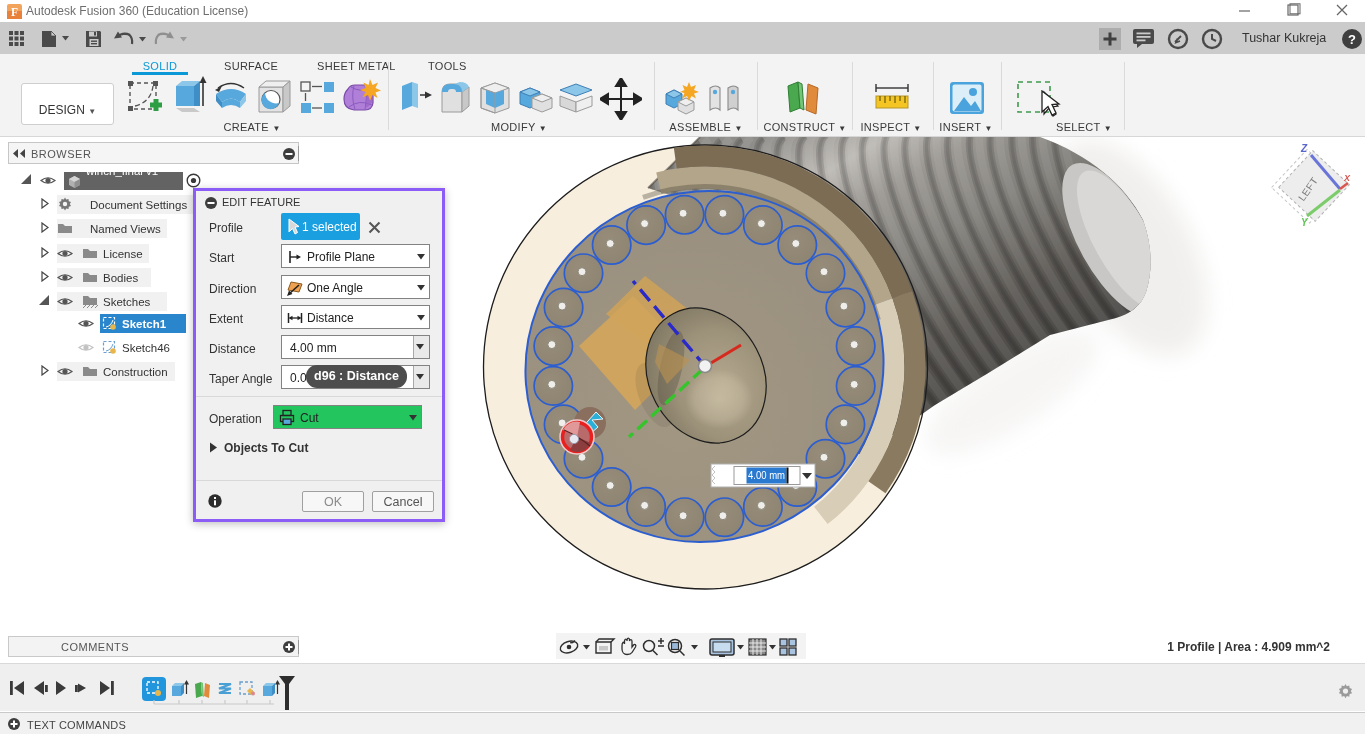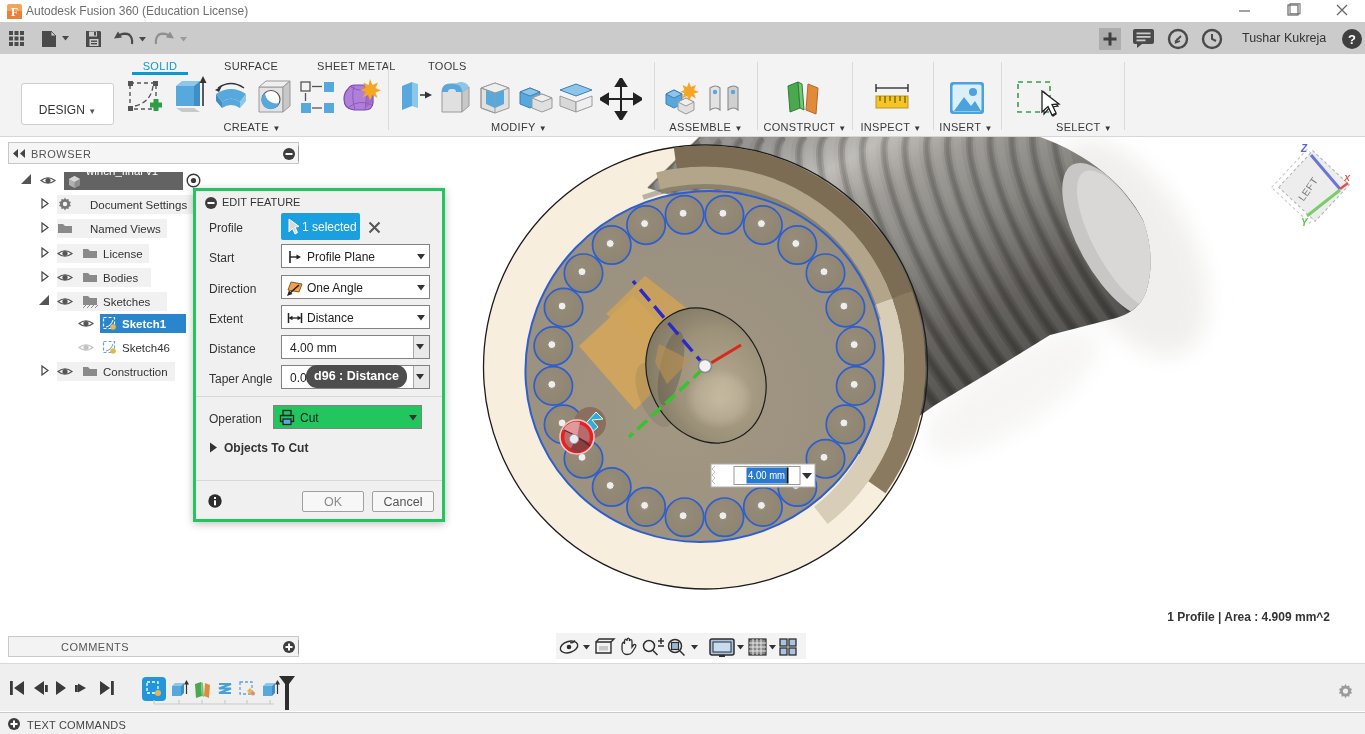--- a/index.html
+++ b/index.html
@@ -637,21 +637,21 @@
       <path d="M1,6.5 Q8,1 15,6.5 Q8,12 1,6.5 Z" fill="none" stroke="#555" stroke-width="1.2"></path>
       <circle cx="8" cy="6.5" r="2.6" fill="#555"></circle>
     </svg>
   </div>
 <div class="abs" style="left:82px;top:364px">
     <svg width="16" height="13">
       <path d="M1,3 L6,3 L8,5 L15,5 L15,12 L1,12 Z" fill="#8a8a8a"></path>
     </svg>
   </div>
 <div class="abs" style="left:103px;top:366px;font-size:11.5px;font-weight:normal;color:#333">Construction</div>
-<div class="abs" style="left:193px;top:188px;width:252px;height:334px;background:#f0f0f0;border:3px solid #22c55e;box-shadow:0 2px 8px rgba(0,0,0,0.25)">
+<div class="abs" style="left:193px;top:188px;width:252px;height:334px;background:#f0f0f0;border:3px solid #8b5cf6;box-shadow:0 2px 8px rgba(0,0,0,0.25)">
  <svg class="abs" style="left:9px;top:6px" width="12" height="12">
       <circle cx="6" cy="6" r="6" fill="#3d3d3d"></circle>
       <rect x="2.5" y="5" width="7" height="2" fill="#fff"></rect>
     </svg>
  <div class="abs" style="left:26px;top:5px;font-size:11px;color:#333;letter-spacing:0px">EDIT FEATURE</div>
  <div class="abs" style="left:13px;top:30px;font-size:12px;color:#333">Profile</div>
  <div class="abs" style="left:85px;top:22px;width:79px;height:27px;background:#1a9fe0;border-radius:2px">
    <svg class="abs" style="left:6px;top:5px" width="13" height="17">
         <polygon points="2,1 2,14 5.5,10.5 8,16 10.5,14.5 8,9 12,8.5" fill="#d8d8d8" stroke="#fff" stroke-width="1"></polygon>
       </svg>
@@ -799,21 +799,21 @@
  </g>
  <polygon points="211,8 218,8 214.5,12.5" fill="#333"></polygon>
  <g>
   <rect x="222" y="2" width="7" height="7" fill="#a8c4e0" stroke="#2e2e2e" stroke-width="1.3"></rect>
   <rect x="231" y="2" width="7" height="7" fill="#a8c4e0" stroke="#2e2e2e" stroke-width="1.3"></rect>
   <rect x="222" y="11" width="7" height="7" fill="#a8c4e0" stroke="#2e2e2e" stroke-width="1.3"></rect>
   <rect x="231" y="11" width="7" height="7" fill="#a8c4e0" stroke="#2e2e2e" stroke-width="1.3"></rect>
  </g>
  <polygon points="241,8 248,8 244.5,12.5" fill="#333"></polygon>
 </svg>
-<div class="abs" style="left:1030px;top:610px;width:300px;text-align:right;font-size:12px;font-weight:bold;color:#333">1 Profile | Area : 4.909 mm^2</div>
+<div class="abs" style="left:1030px;top:640px;width:300px;text-align:right;font-size:12px;font-weight:bold;color:#333">1 Profile | Area : 4.909 mm^2</div>
 
 <div class="abs" style="left:0;top:663px;width:1365px;height:48px;background:#efefef;border-top:1px solid #d9d9d9">
  <svg class="abs" style="left:10px;top:17px" width="110" height="16">
   <g fill="#3a3a3a">
    <rect x="0" y="0" width="2.8" height="14"></rect>
         <polygon points="14,0 14,14 4,7"></polygon>
    <polygon points="34,0 34,14 24,7"></polygon>
         <rect x="35" y="4" width="2.8" height="7"></rect>
    <polygon points="46,0 56,7 46,14"></polygon>
    <polygon points="68,2.5 76,7 68,11.5"></polygon>

